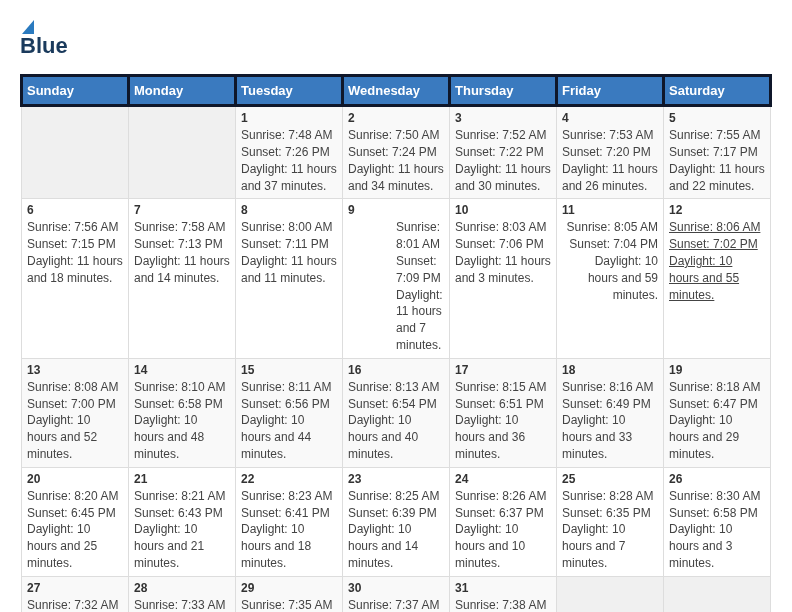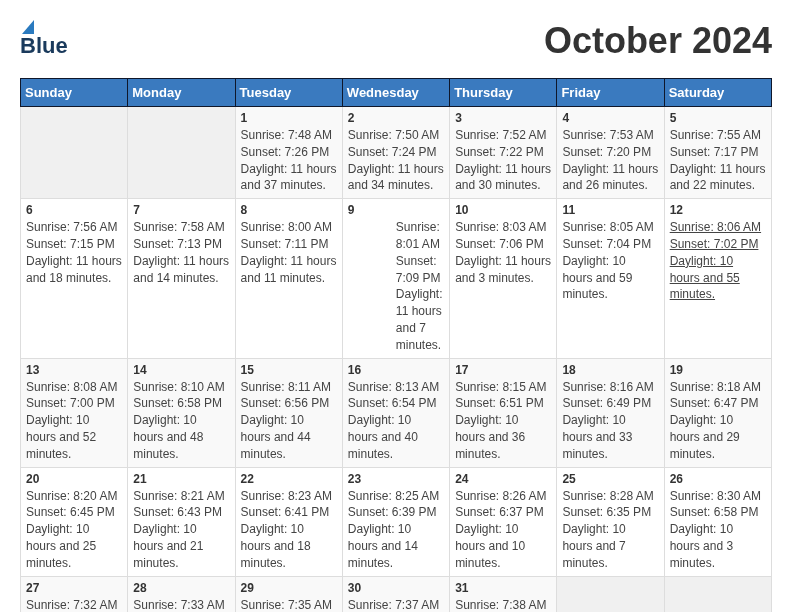--- a/index.html
+++ b/index.html
@@ -57,21 +57,21 @@
       border-collapse: collapse;
       table-layout: fixed;
     }
     thead tr th {
       background-color: #3a7abf;
       color: #fff;
       font-size: 13px;
       font-weight: bold;
       padding: 6px 4px;
       text-align: left;
-      border: 1px solid #0f172a;
+      border: 3px solid #0f172a;
     }
     tbody tr td {
       vertical-align: top;
       padding: 4px 5px;
       font-size: 10.5px;
       color: #333;
       border: 1px solid #ddd;
       height: 80px;
     }
     tbody tr:nth-child(odd) td {
@@ -99,21 +99,20 @@
 <body>
 
 <div class="header-area">
   <div class="logo">
     <div class="logo-row">
       <span class="logo-triangle"></span>
     </div>
     <span class="logo-text blue">Blue</span>
   </div>
   <div class="title-area">
-    <div class="month-title">October 2024</div>
   </div>
 </div>
 
 <table>
   <thead>
     <tr>
     <th>Sunday</th>
         <th>Monday</th>
         <th>Tuesday</th>
         <th>Wednesday</th>
@@ -183,21 +182,21 @@
 Daylight: 11 hours and 7 minutes.</div>
         </td>
         <td>
           <span class="day-num">10</span>
           <div class="day-info" style="white-space: pre-line;">Sunrise: 8:03 AM
 Sunset: 7:06 PM
 Daylight: 11 hours and 3 minutes.</div>
         </td>
         <td>
           <span class="day-num">11</span>
-          <div class="day-info" style="white-space: pre-line;">Sunrise: 8:05 AM
+          <div class="day-info" style="white-space: pre-line; text-align: right;">Sunrise: 8:05 AM
 Sunset: 7:04 PM
 Daylight: 10 hours and 59 minutes.</div>
         </td>
         <td>
           <span class="day-num">12</span>
           <div class="day-info" style="white-space: pre-line; text-decoration: underline;">Sunrise: 8:06 AM
 Sunset: 7:02 PM
 Daylight: 10 hours and 55 minutes.</div>
         </td>
       </tr>

